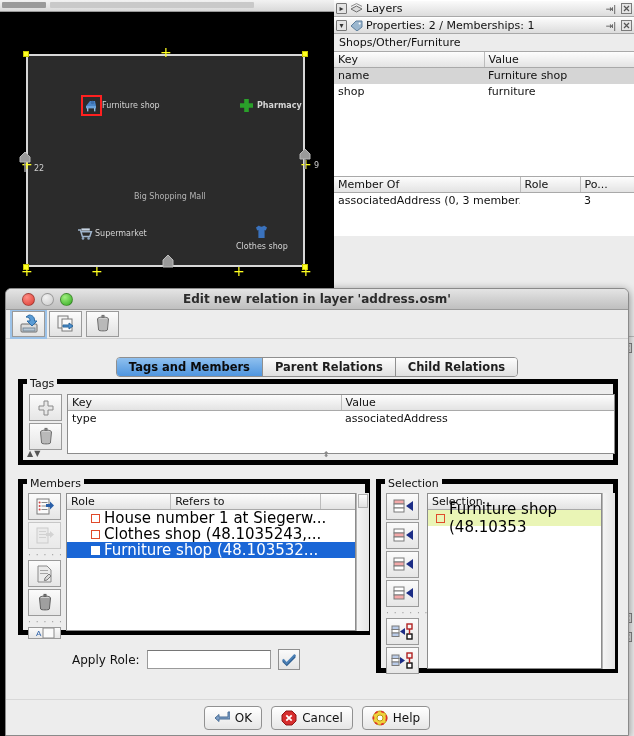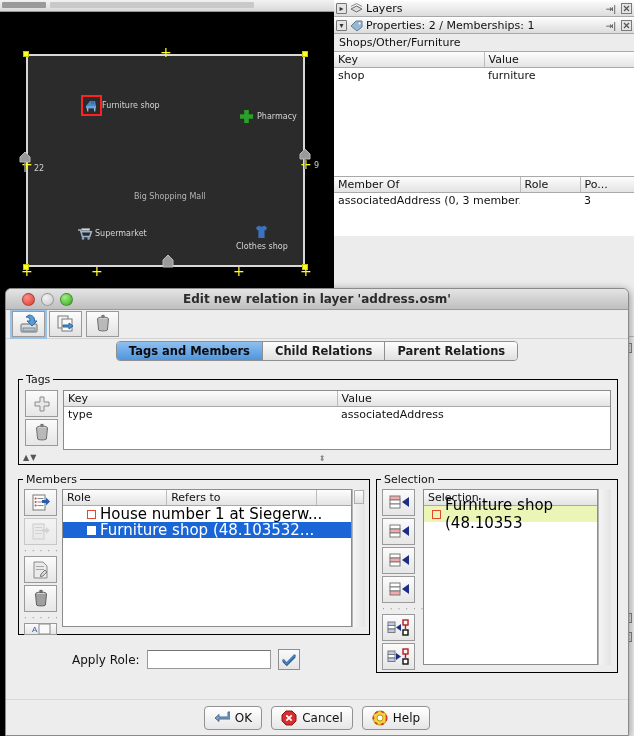--- a/index.html
+++ b/index.html
@@ -112,34 +112,34 @@
   .dlg-toolbar {
     height: 29px; background: #ededed; display: flex; align-items: center;
     padding-left: 6px; gap: 0px; border-bottom: 1px solid #d2d2d2;
   }
   .tbtn {
     width: 33px; height: 26px; border: 1px solid #9a9a9a; background: linear-gradient(#fcfcfc,#e2e2e2);
     display: flex; align-items: center; justify-content: center;
   }
   .tbtn.focused { outline: 2px solid #9cc2e8; }
 
-  .tabs { display: flex; justify-content: center; margin-top: 2px; }
+  .tabs { display: flex; justify-content: center; margin-top: 18px; }
   .tabstrip { display: flex; border: 1px solid #8f8f8f; border-radius: 4px; overflow: hidden; }
   .tab {
     padding: 2px 12px; font-size: 11.5px; font-weight: bold; color: #1d1d1d;
     background: linear-gradient(#fdfdfd,#e0e0e0);
     border-right: 1px solid #8f8f8f;
   }
   .tab:last-child { border-right: none; }
   .tab.active {
     background: linear-gradient(#8fc0ef,#4f95de); color: #0b0b0b;
   }
 
   .section {
-    position: absolute; border: 1px solid #000000; background: #ededed;
+    position: absolute; border: 5px solid #000000; background: #ededed;
   }
   .section > .legend {
     position: absolute; top: -1px; left: 4px; background: #ededed;
     padding: 0 3px; font-size: 11px; color: #111; transform: translateY(-50%);
   }
   .sidecol { display: flex; flex-direction: column; gap: 2px; }
   .sbtn {
     width: 33px; height: 27px; border: 1px solid #9a9a9a;
     background: linear-gradient(#fbfbfb,#e6e6e6);
     display: flex; align-items: center; justify-content: center;
@@ -226,21 +226,21 @@
           <path d="M3 9 L7 4 L12 4 L13 9 Z" fill="#4a86c8"></path>
           <rect x="3" y="9" width="10" height="2.4" fill="#6aa3dc"></rect>
           <rect x="4" y="11" width="1.4" height="3.4" fill="#8fb8df"></rect>
           <rect x="11" y="11" width="1.4" height="3.4" fill="#8fb8df"></rect>
           <circle cx="9.5" cy="5.5" r="1.8" fill="#3b6fae"></circle>
         </svg>
       </div>
       <span class="poi-label">Furniture shop</span>
     </div>
 
-    <div class="poi" style="left:238px;top:96px;">
+    <div class="poi" style="left:238px;top:85px;font-weight:bold;">
       <div class="poi-ico">
         <svg viewBox="0 0 17 17" width="17" height="17">
           <path d="M6.2 2 h4.6 v4.2 H15 v4.6 h-4.2 V15 H6.2 v-4.2 H2 V6.2 h4.2 Z" fill="#2aa02a"></path>
         </svg>
       </div>
       <span class="poi-label">Pharmacy</span>
     </div>
 
     <div class="poi" style="left:76px;top:213px;">
       <div class="poi-ico">
@@ -326,20 +326,24 @@
     </div>
 
     <div class="grp-title">Shops/Other/Furniture</div>
 
     <div style="background:#fff;border-top:1px solid #a9a9a9;height:125px;">
       <table class="jtable">
         <tbody>
             <tr>
           <th style="width:50%">Key</th>
           <th style="width:50%;border-right:none;">Value</th>
+        </tr>
+        <tr class="sel-gray">
+          <td>name</td>
+          <td>Furniture shop</td>
         </tr>
         <tr>
           <td>shop</td>
           <td>furniture</td>
         </tr>
       </tbody>
         </table>
     </div>
 
     <div style="background:#fff;border-top:1px solid #a9a9a9;height:60px;">
@@ -411,22 +415,22 @@
           <ellipse cx="10" cy="5" rx="5.5" ry="2" fill="#cfcfcf" stroke="#6e6e6e"></ellipse>
           <path d="M4.5 5 L5.6 16 C5.8 17.2 14.2 17.2 14.4 16 L15.5 5" fill="#b9b9b9" stroke="#6e6e6e"></path>
           <rect x="9" y="1.4" width="2" height="2" fill="#9a9a9a" stroke="#6e6e6e"></rect>
         </svg>
       </div>
     </div>
 
     <div class="tabs">
       <div class="tabstrip">
         <div class="tab active">Tags and Members</div>
+        <div class="tab">Parent Relations</div>
         <div class="tab">Child Relations</div>
-        <div class="tab">Parent Relations</div>
       </div>
     </div>
 
     <div class="section" style="left:12px;top:90px;width:600px;height:86px;">
       <span class="legend">Tags</span>
 
       <div style="position:absolute;left:6px;top:10px;" class="sidecol">
         <div class="sbtn">
           <svg width="20" height="20" viewBox="0 0 20 20">
             <path d="M8 3 h4 v5 h5 v4 h-5 v5 h-4 v-5 h-5 v-4 h5 z" fill="#e8e8e8" stroke="#8a8a8a"></path>
@@ -520,20 +524,24 @@
               <th style="width:36%">Role</th>
               <th style="width:52%">Refers to</th>
               <th style="width:12%;border-right:none;"></th>
             </tr>
           </tbody>
             </table>
           <div class="listrow">
             <span class="sym sym-hollow"></span>
             <span>House number 1 at Siegerw...</span>
           </div>
+          <div class="listrow">
+            <span class="sym sym-hollow"></span>
+            <span>Clothes shop (48.1035243,...</span>
+          </div>
           <div class="listrow blue">
             <span class="sym sym-filled"></span>
             <span>Furniture shop (48.103532...</span>
           </div>
         </div>
         <div class="vscroll">
           <div style="height:14px;margin:1px;background:linear-gradient(#fdfdfd,#e0e0e0);border:1px solid #b0b0b0;"></div>
         </div>
       </div>
     </div>

